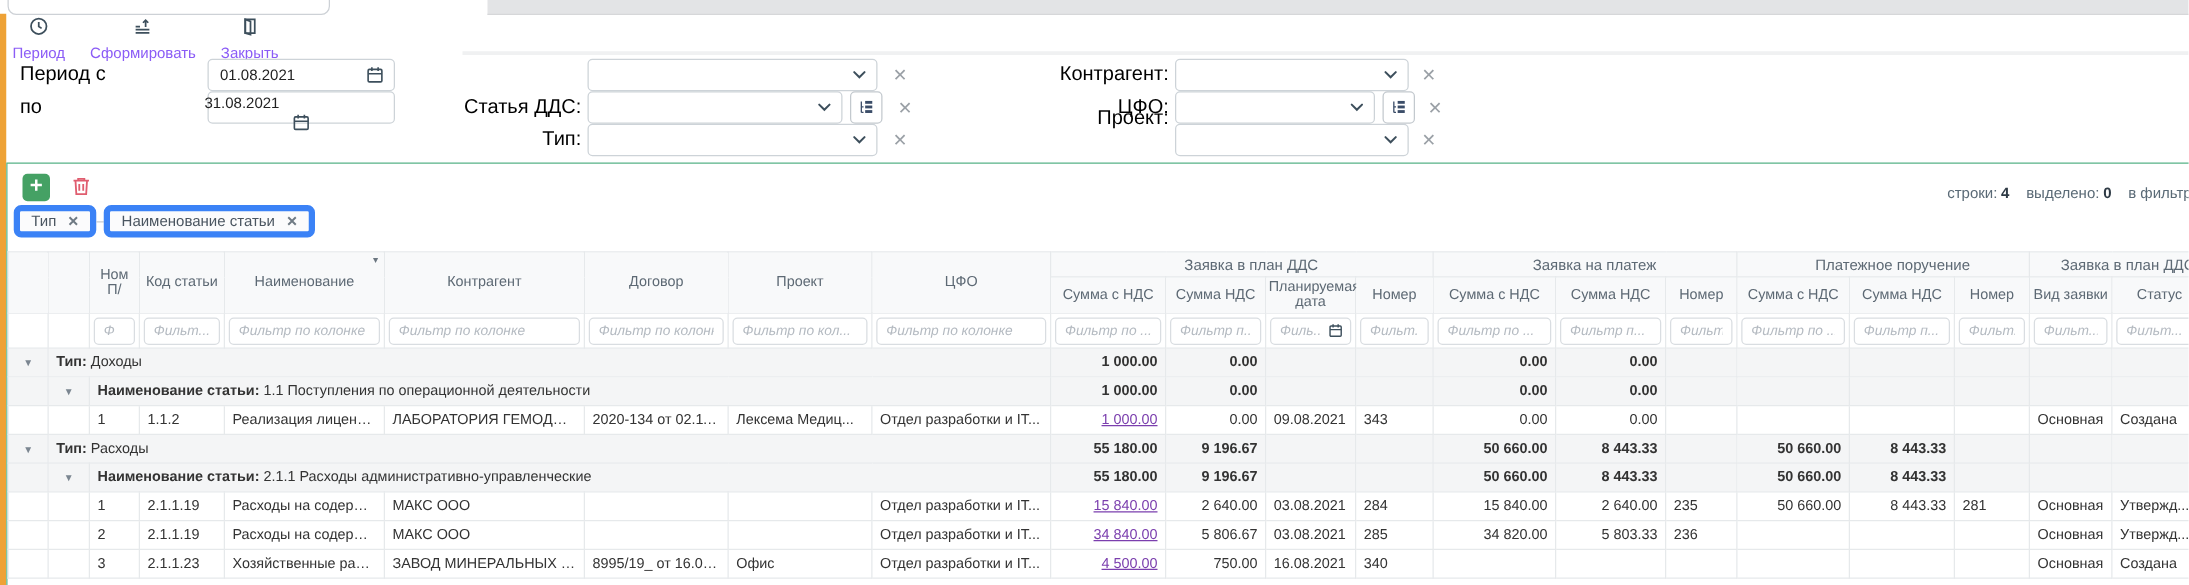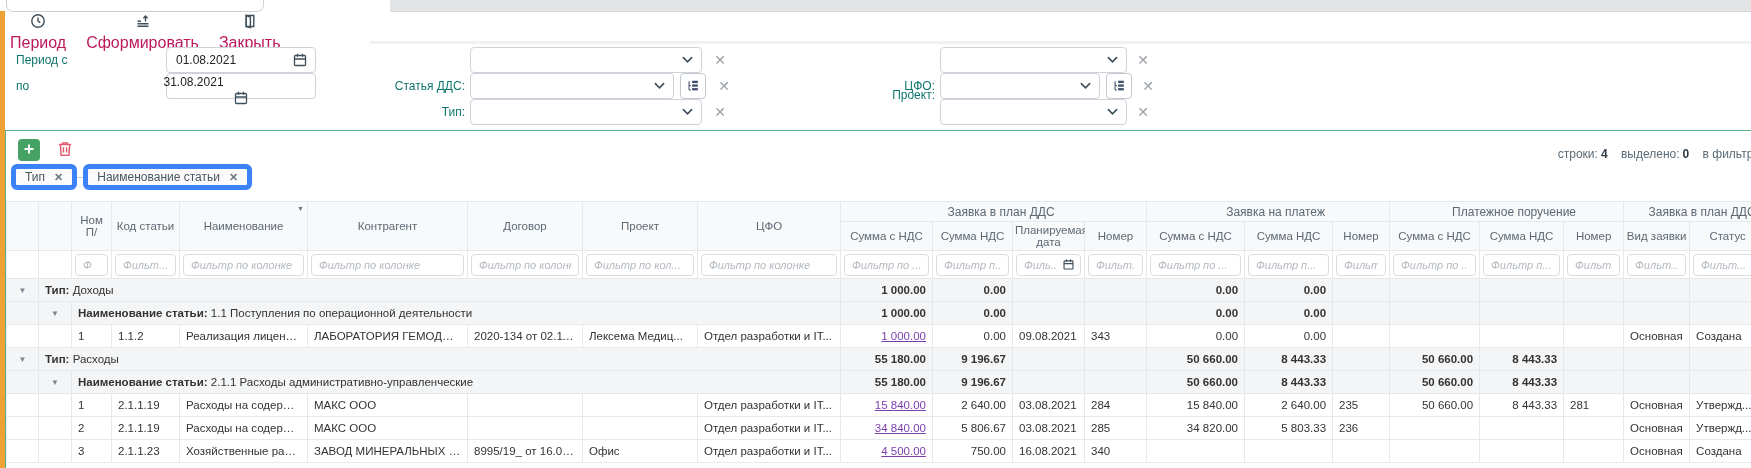--- a/index.html
+++ b/index.html
@@ -10,25 +10,25 @@
   .tabstrip{position:absolute;left:0;top:0;width:100%;height:11px;background:#fff;}
   .tabstrip .tab-remnant{position:absolute;left:6px;top:-8px;width:256px;height:18px;
       border:1px solid #cdd1d6;border-radius:7px;background:#fff;}
   .tabstrip .gray-bar{position:absolute;left:390px;top:0;right:0;height:11px;background:#e3e4e6;
       border-bottom:1px solid #d6d7d9;}
 
   
   .toolbar{position:absolute;left:10px;top:13px;height:32px;display:flex;align-items:flex-start;}
   .tbtn{display:flex;flex-direction:column;align-items:center;gap:1px;margin-right:20px;cursor:pointer;}
   .tbtn svg{width:16px;height:16px;stroke:#3d4f5c;fill:none;stroke-width:1.4;}
-  .tbtn .tlabel{font-size:16px;color:#be185d;white-space:nowrap;}
+  .tbtn .tlabel{font-size:12px;color:#8b5cf6;white-space:nowrap;}
   .toolbar-divider{position:absolute;left:370px;top:41px;right:0;height:3px;background:#f0f1f2;}
 
   
-  .flabel{position:absolute;font-size:12px;color:#0f766e;line-height:26px;}
+  .flabel{position:absolute;font-size:16px;color:#000000;line-height:26px;}
   .flabel.right{text-align:right;width:150px;}
   .datebox{position:absolute;height:26px;width:150px;border:1px solid #cdd3d8;border-radius:4px;
       background:#fff;display:flex;align-items:center;box-sizing:border-box;padding:0 7px;}
   .datebox input{border:none;outline:none;flex:1;font-size:12px;color:#222;
       font-family:"Liberation Sans",sans-serif;min-width:0;background:transparent;}
   .icon-btn-inline{width:16px;height:16px;flex:0 0 16px;cursor:pointer;}
   .combo{position:absolute;height:26px;border:1px solid #cdd3d8;border-radius:4px;background:#fff;
       display:flex;align-items:center;justify-content:flex-end;box-sizing:border-box;padding:0 8px;cursor:pointer;}
   .combo svg{width:11px;height:8px;}
   .sq-btn{position:absolute;width:26px;height:26px;border:1px solid #c3c9ce;border-radius:4px;background:#fff;
@@ -166,20 +166,21 @@
   <div class="clear-x" style="left:716px;top:73px;">✕</div>
 
   <div class="flabel right" style="left:315px;top:99px;">Тип:</div>
   <div class="combo" style="left:470px;top:99px;width:232px;">
     <svg viewBox="0 0 12 8">
         <path d="M1.5 1.5L6 6l4.5-4.5" stroke="#3d4f5c" stroke-width="1.8" fill="none" stroke-linecap="round"></path>
       </svg>
   </div>
   <div class="clear-x" style="left:712px;top:99px;">✕</div>
 
+  <div class="flabel right" style="left:785px;top:47px;">Контрагент:</div>
   <div class="combo" style="left:940px;top:47px;width:187px;">
     <svg viewBox="0 0 12 8">
         <path d="M1.5 1.5L6 6l4.5-4.5" stroke="#3d4f5c" stroke-width="1.8" fill="none" stroke-linecap="round"></path>
       </svg>
   </div>
   <div class="clear-x" style="left:1135px;top:47px;">✕</div>
 
   <div class="flabel right" style="left:785px;top:73px;">ЦФО:</div>
   <div class="combo" style="left:940px;top:73px;width:160px;">
     <svg viewBox="0 0 12 8">

